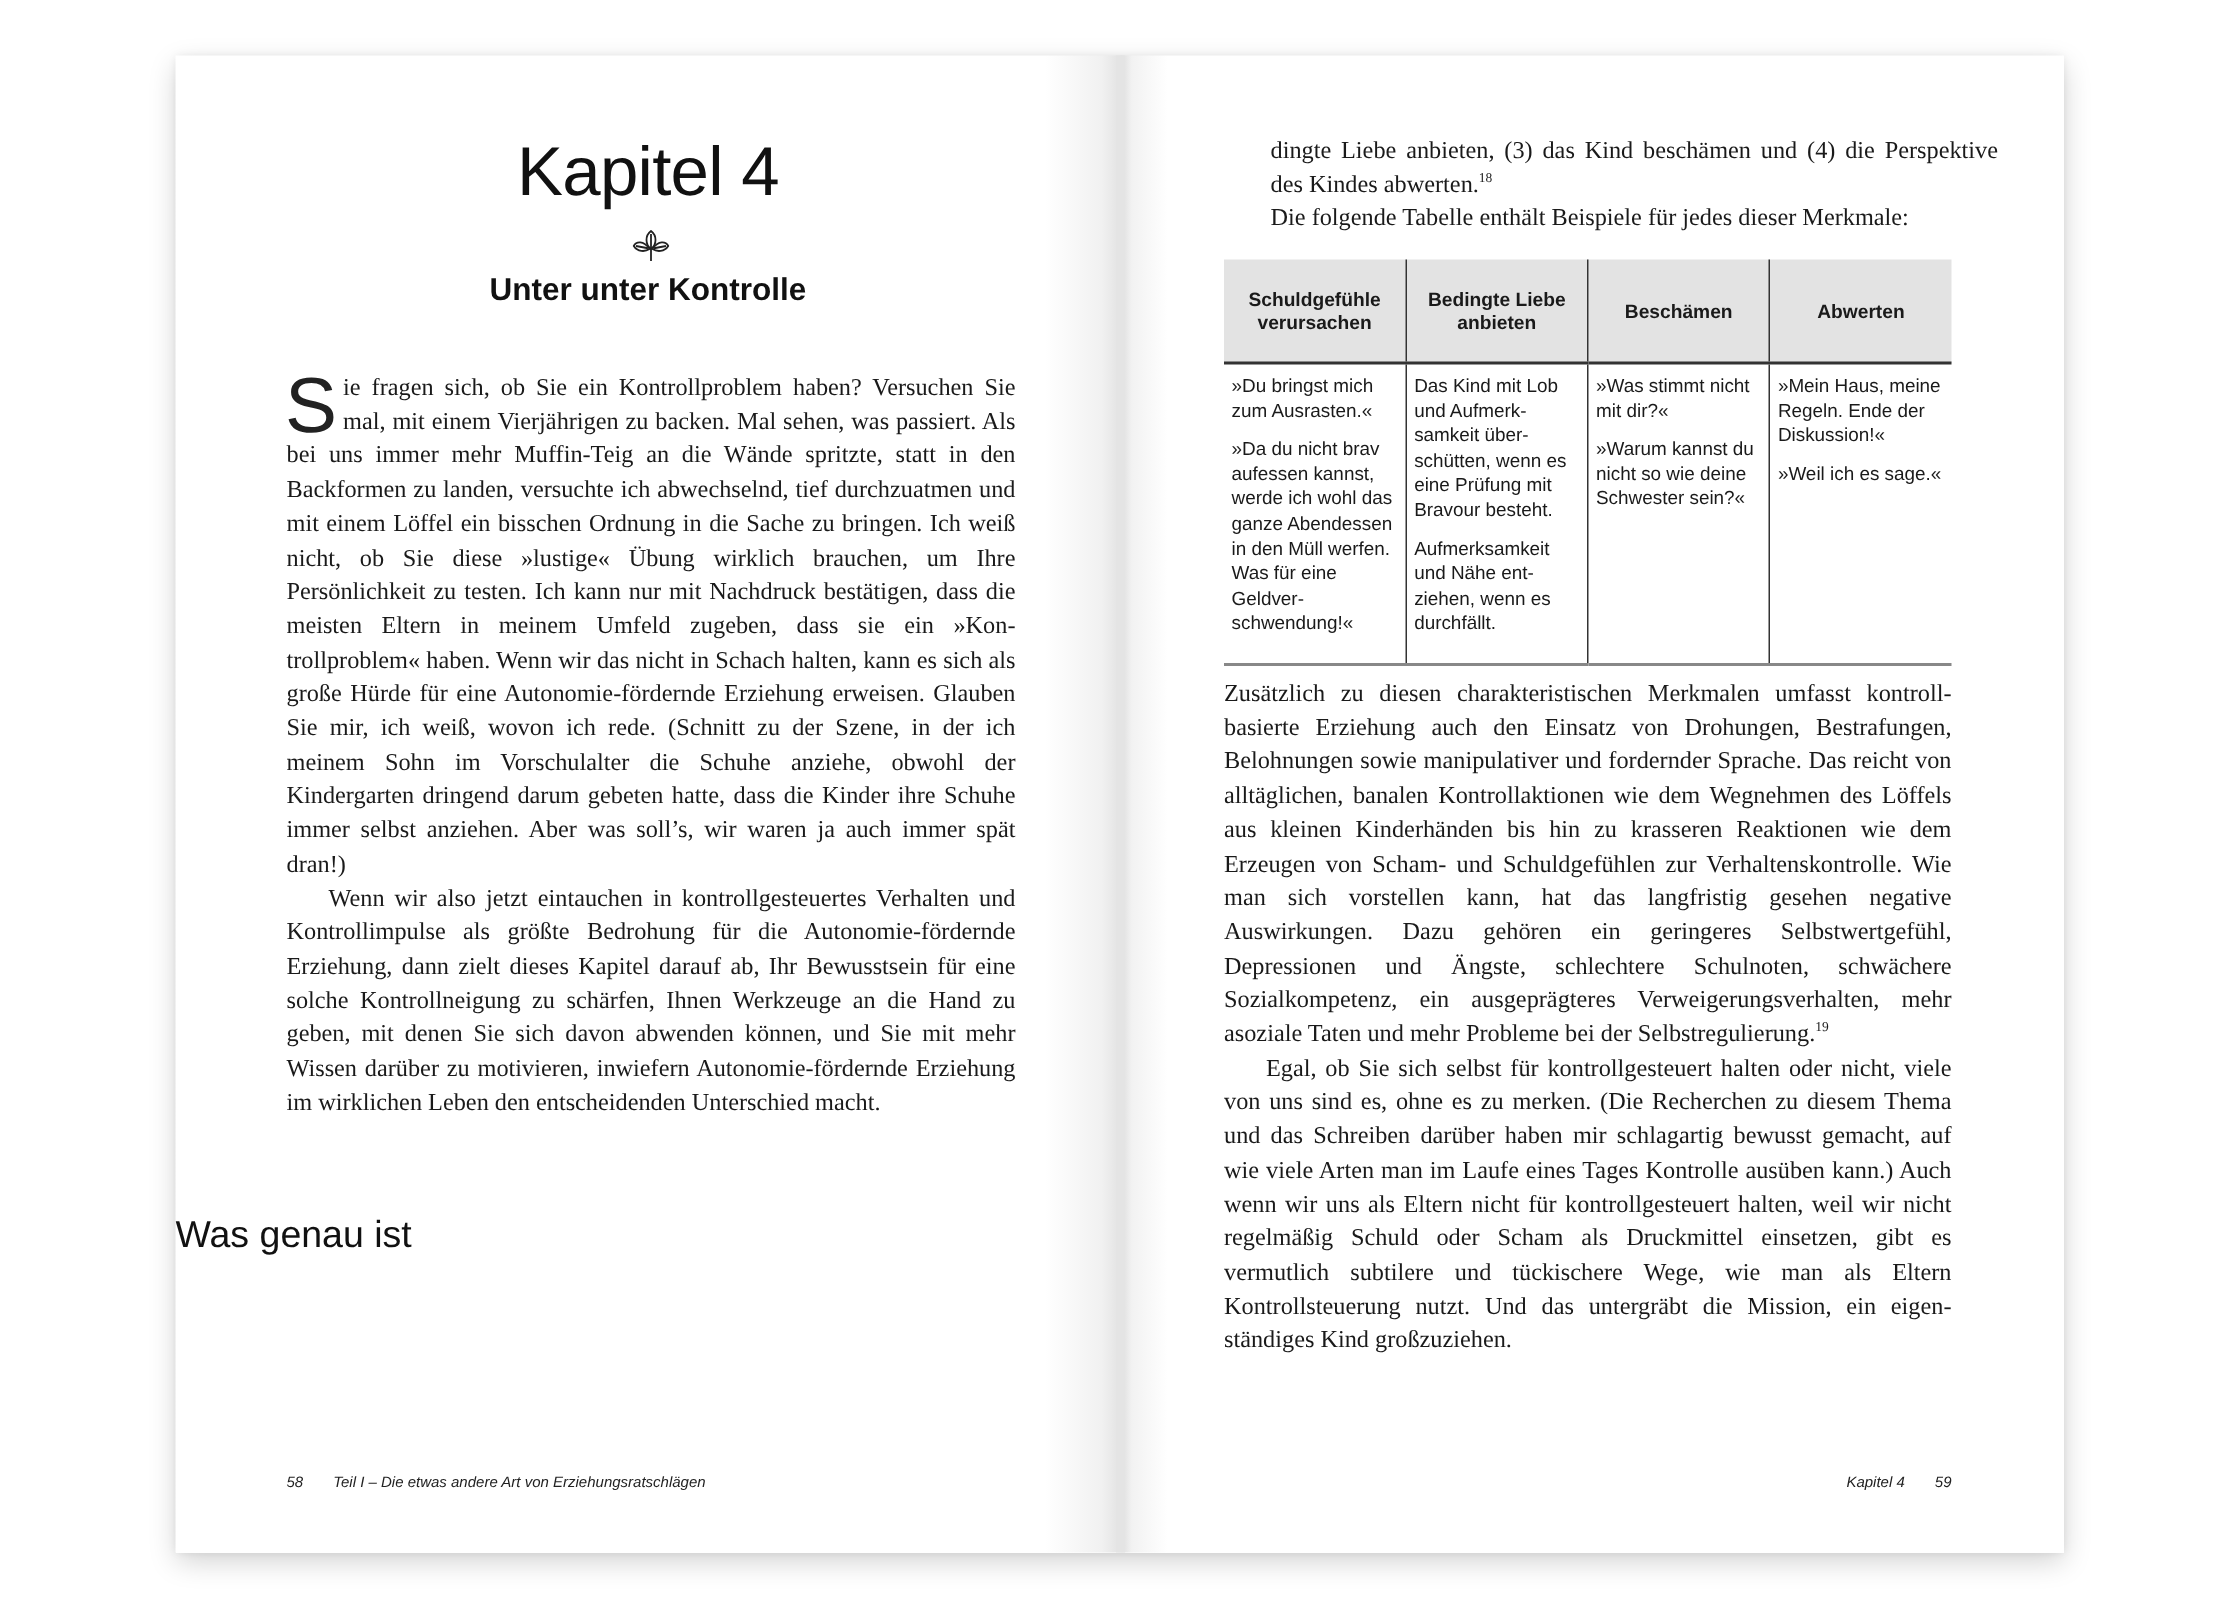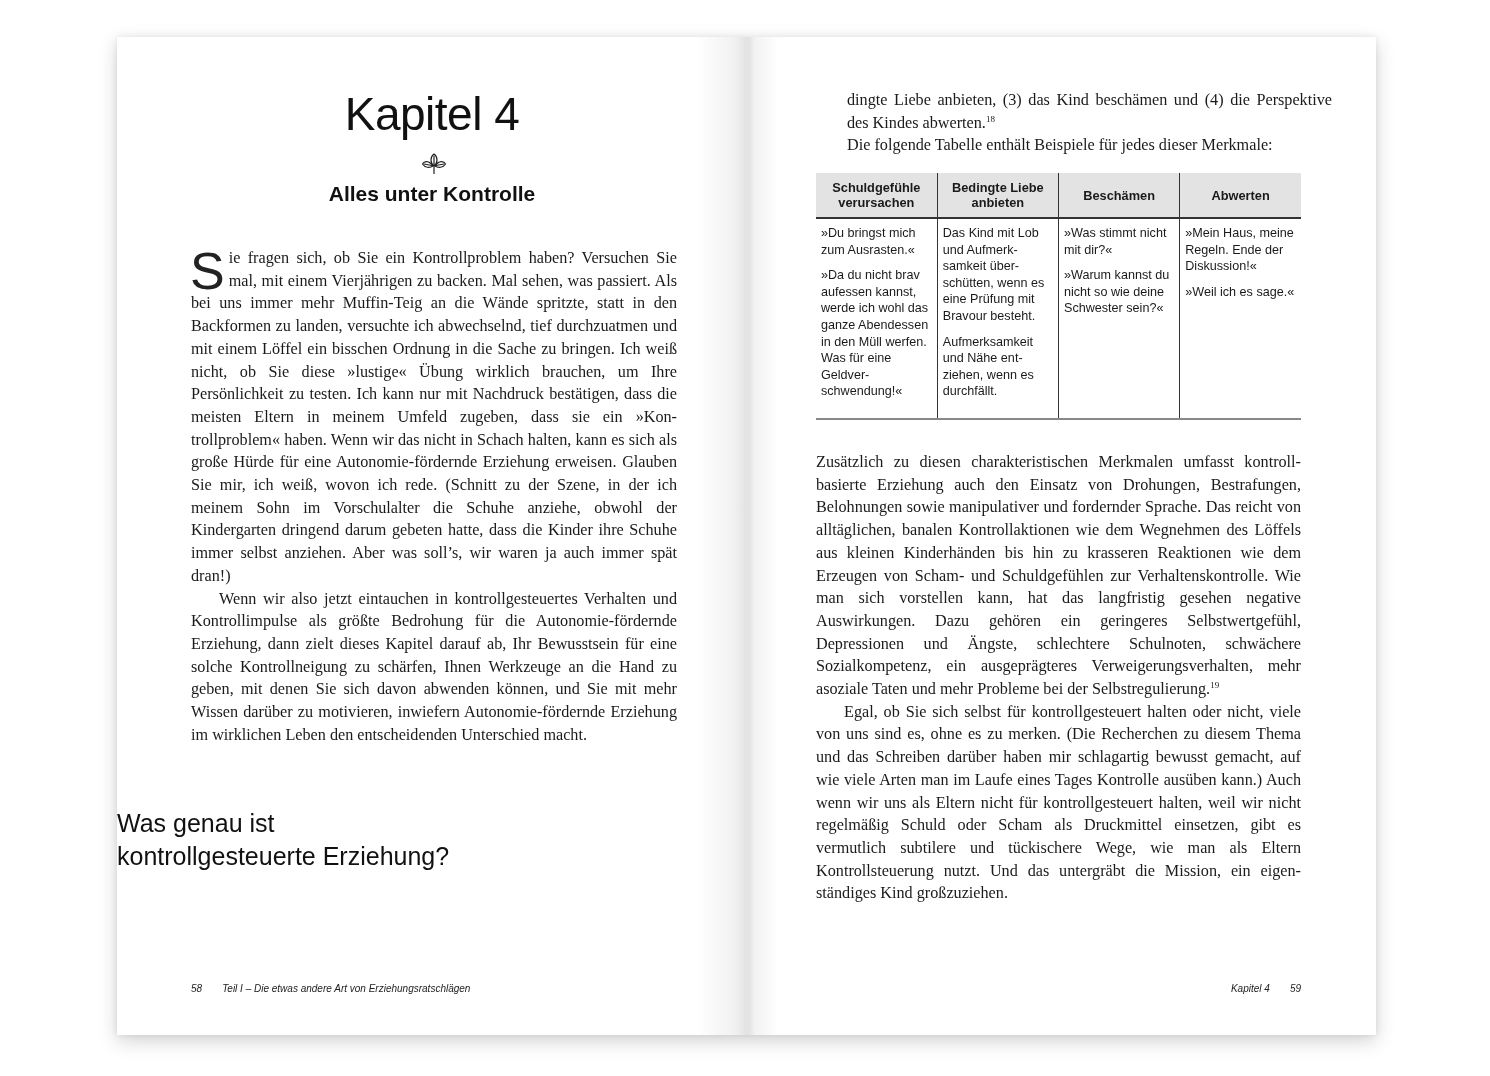--- a/index.html
+++ b/index.html
@@ -46,21 +46,21 @@
   }
   .footer .gap { display: inline-block; width: 20px; }
   sup { font-size: 9px; line-height: 0; vertical-align: super; }
 
   table.merkmale {
     position: absolute; left: 69px; top: 136px; width: 485px;
     border-collapse: collapse; font-family: "Liberation Sans", sans-serif; font-size: 12.6px; color: #1a1a1a;
   }
   table.merkmale th {
     background: #e3e3e3; font-weight: bold; font-size: 12.8px; text-align: center; vertical-align: middle;
-    height: 44px; padding: 0 4px; border-bottom: 2px solid #333; line-height: 15px;
+    height: 44px; padding: 12px 4px; border-bottom: 2px solid #333; line-height: 15px;
   }
   table.merkmale td {
     vertical-align: top; padding: 6px 4px 4px 5px; line-height: 16.6px; text-align: left;
     border-bottom: 2px solid #888;
   }
   table.merkmale th + th, table.merkmale td + td { border-left: 1.5px solid #333; }
   table.merkmale td p { margin: 0 0 9px 0; }
   table.merkmale td p:last-child { margin-bottom: 0; }
 </style>
 </head>
@@ -74,30 +74,29 @@
     <svg class="ornament" viewBox="0 0 26 26">
       <g fill="none" stroke="#222" stroke-width="1.2" stroke-linejoin="round">
         <path d="M13 24 V6"></path>
         <path d="M13 4 C9 7 9 13 13 16 C17 13 17 7 13 4 Z"></path>
         <path d="M12 16 C8 10 3 11 1.5 14 C4 18 9 18 12 16 Z"></path>
         <path d="M14 16 C18 10 23 11 24.5 14 C22 18 17 18 14 16 Z"></path>
         <path d="M3 14 L11 15.5 M23 14 L15 15.5"></path>
       </g>
     </svg>
 
-    <div class="chapter-subtitle">Alles unter Kontrolle</div>
+    <div class="chapter-subtitle">Unter unter Kontrolle</div>
 
     <div class="body-text" style="left:74px; top:210px; width:486px;">
       <p><span class="dropcap">S</span><span>ie fragen sich, ob Sie ein Kontrollproblem haben? Versuchen Sie mal, mit einem Vierjährigen zu backen. Mal sehen, was passiert. Als bei uns immer mehr Muffin-Teig an die Wände spritzte, statt in den Backformen zu landen, versuchte ich abwechselnd, tief durchzuatmen und mit einem Löffel ein bisschen Ordnung in die Sache zu bringen. Ich weiß nicht, ob Sie diese »lustige« Übung wirklich brauchen, um Ihre Persönlichkeit zu testen. Ich kann nur mit Nachdruck bestätigen, dass die meisten Eltern in meinem Umfeld zugeben, dass sie ein »Kon­trollproblem« haben. Wenn wir das nicht in Schach halten, kann es sich als große Hürde für eine Autonomie-fördernde Erziehung erwei­sen. Glauben Sie mir, ich weiß, wovon ich rede. (Schnitt zu der Szene, in der ich meinem Sohn im Vorschulalter die Schuhe anziehe, obwohl der Kindergarten dringend darum gebeten hatte, dass die Kinder ihre Schuhe immer selbst anziehen. Aber was soll’s, wir waren ja auch im­mer spät dran!)</span></p>
       <p class="indent">Wenn wir also jetzt eintauchen in kontrollgesteuertes Verhalten und Kontrollimpulse als größte Bedrohung für die Autonomie-för­dernde Erziehung, dann zielt dieses Kapitel darauf ab, Ihr Bewusstsein für eine solche Kontrollneigung zu schärfen, Ihnen Werkzeuge an die Hand zu geben, mit denen Sie sich davon abwenden können, und Sie mit mehr Wissen darüber zu motivieren, inwiefern Autonomie-för­dernde Erziehung im wirklichen Leben den entscheidenden Unter­schied macht.</p>
     </div>
 
     <div class="section-heading">
       <div>Was genau ist</div>
-      <div>kontrollgesteuerte Erziehung?</div>
     </div>
 
 
     <div class="footer" style="left:74px;">
       <span>58</span><span class="gap"></span><span>Teil I – Die etwas andere Art von Erziehungsratschlägen</span>
     </div>
   </div>
 
   <div class="page right">
     <div class="body-text" style="left:71px; top:52px; width:485px;margin-left:29px;">

